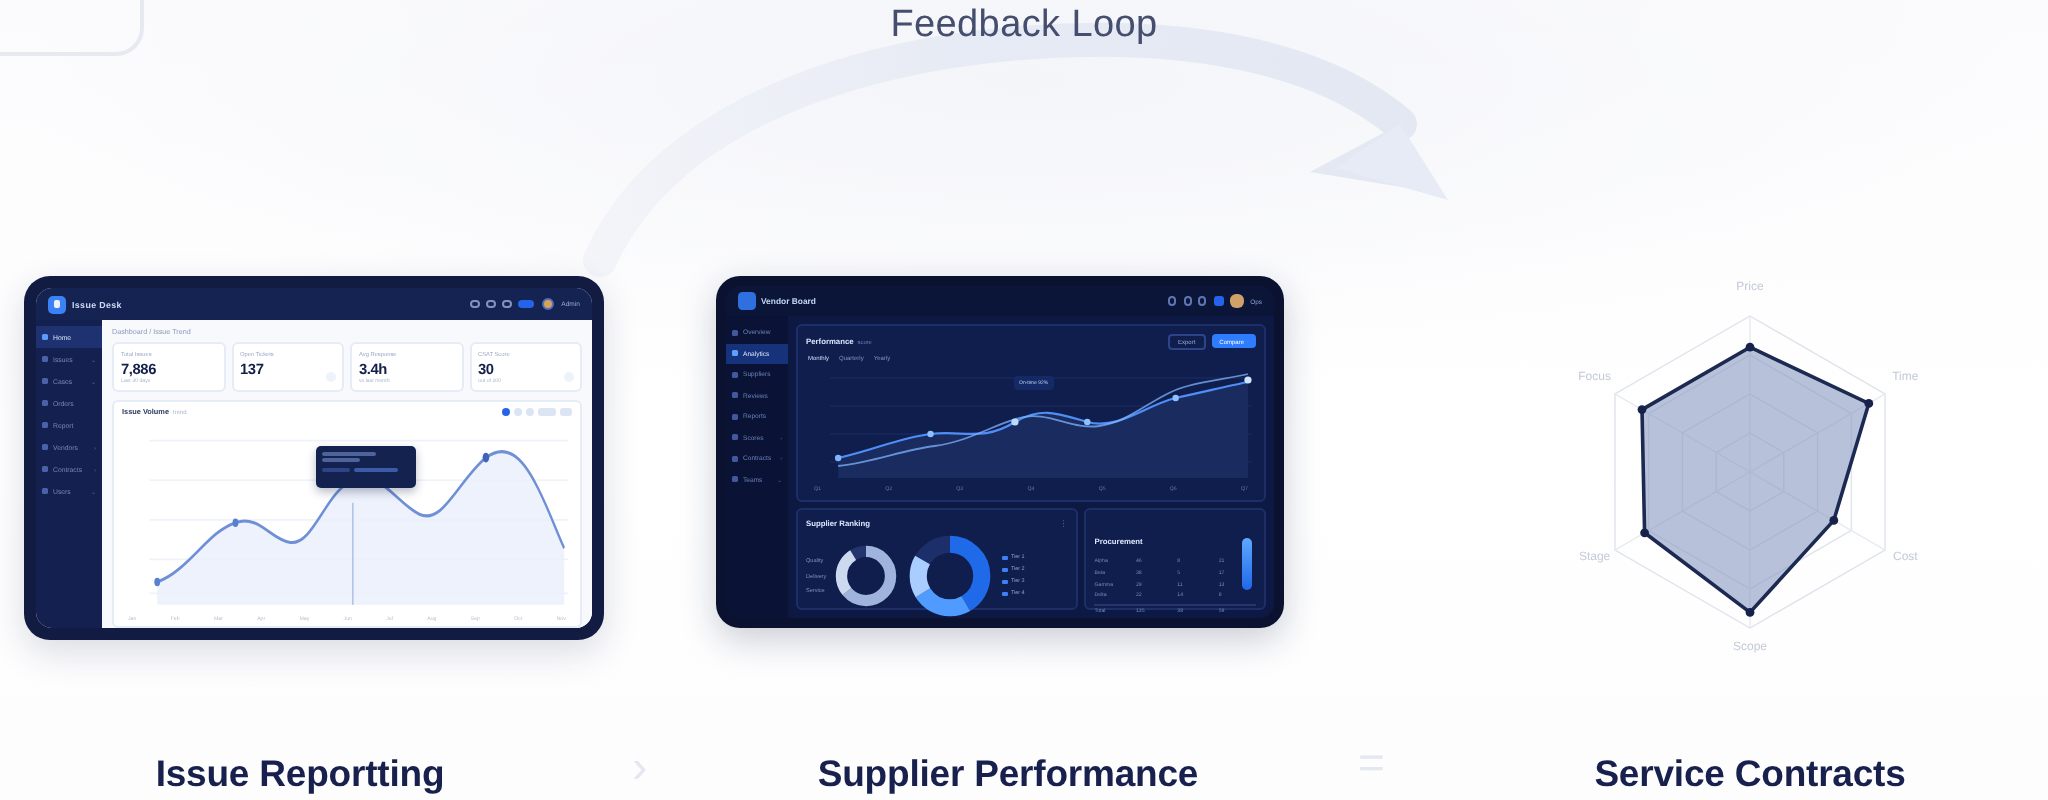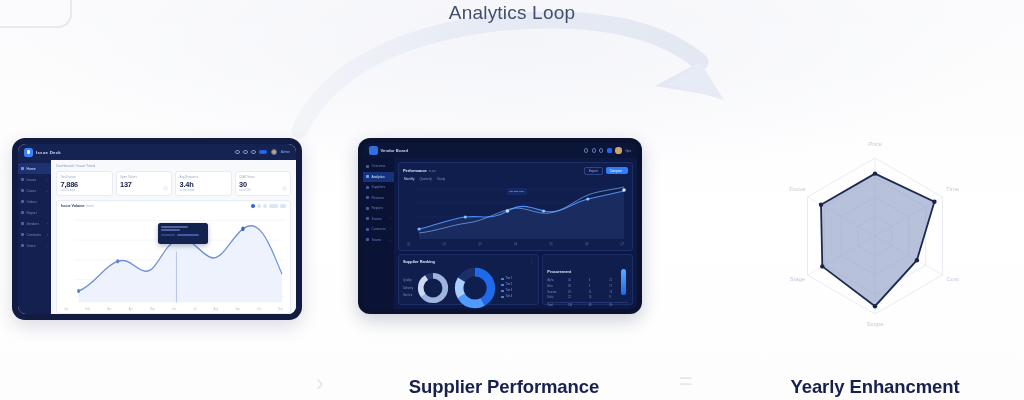--- a/index.html
+++ b/index.html
@@ -196,21 +196,21 @@
     <linearGradient id="arrG" x1="0" y1="0" x2="1" y2="0">
       <stop offset="0%" stop-color="#eceff6" stop-opacity=".55"></stop>
       <stop offset="45%" stop-color="#e6eaf4" stop-opacity=".95"></stop>
       <stop offset="100%" stop-color="#e2e7f2" stop-opacity=".95"></stop>
     </linearGradient>
   </defs>
   <path d="M300,130 C340,42 470,18 560,20 C640,22 680,45 700,62" fill="none" stroke="url(#arrG)" stroke-width="17" stroke-linecap="round"></path>
   <path d="M672,40 L716,96 L655,86 L700,62 Z" fill="#e4e8f3"></path>
   <path d="M700,62 L724,100 L668,84 Z" fill="#e7ebf5"></path>
 </svg>
-<div class="loop-title">Analytics Loop</div>
+<div class="loop-title">Feedback Loop</div>
 
 <div class="stage">
 
   <div class="sep chev">›</div>
   <div class="sep eq">=</div>
 
   <div class="panel p1">
     <div class="tab1">
       <div class="tab1-screen">
 
@@ -350,20 +350,21 @@
                 <span>Sep</span>
                 <span>Oct</span>
                 <span>Nov</span>
               </div>
             </div>
           </div>
         </div>
 
       </div>
     </div>
+    <div class="caption">Issue Reportting</div>
   </div>
 
   <div class="panel p2">
     <div class="tab2">
       <div class="tab2-screen">
 
         <div class="t2-top">
           <span class="t2-logo"></span>
           <span class="t2-brand">Vendor Board</span>
           <span class="t2-topright">
@@ -578,16 +579,16 @@
             <circle cx="81.0" cy="66.8" r="2.2" fill="#16224a"></circle>
           </g>
       </svg>
       <div class="radar-lbl" id="rl0" style="left: 135px; top: 3.3px; transform: translateX(-50%);">Price</div>
       <div class="radar-lbl" id="rl1" style="left: 212.682px; top: 48.15px; transform: translateX(-50%);">Time</div>
       <div class="radar-lbl" id="rl2" style="left: 212.682px; top: 137.85px; transform: translateX(-50%);">Cost</div>
       <div class="radar-lbl" id="rl3" style="left: 135px; top: 182.7px; transform: translateX(-50%);">Scope</div>
       <div class="radar-lbl" id="rl4" style="left: 57.3175px; top: 137.85px; transform: translateX(-50%);">Stage</div>
       <div class="radar-lbl" id="rl5" style="left: 57.3175px; top: 48.15px; transform: translateX(-50%);">Focus</div>
     </div>
-    <div class="caption">Yearly Enhancment</div>
+    <div class="caption">Service Contracts</div>
   </div>
 
 </div>
 
 </body></html>

